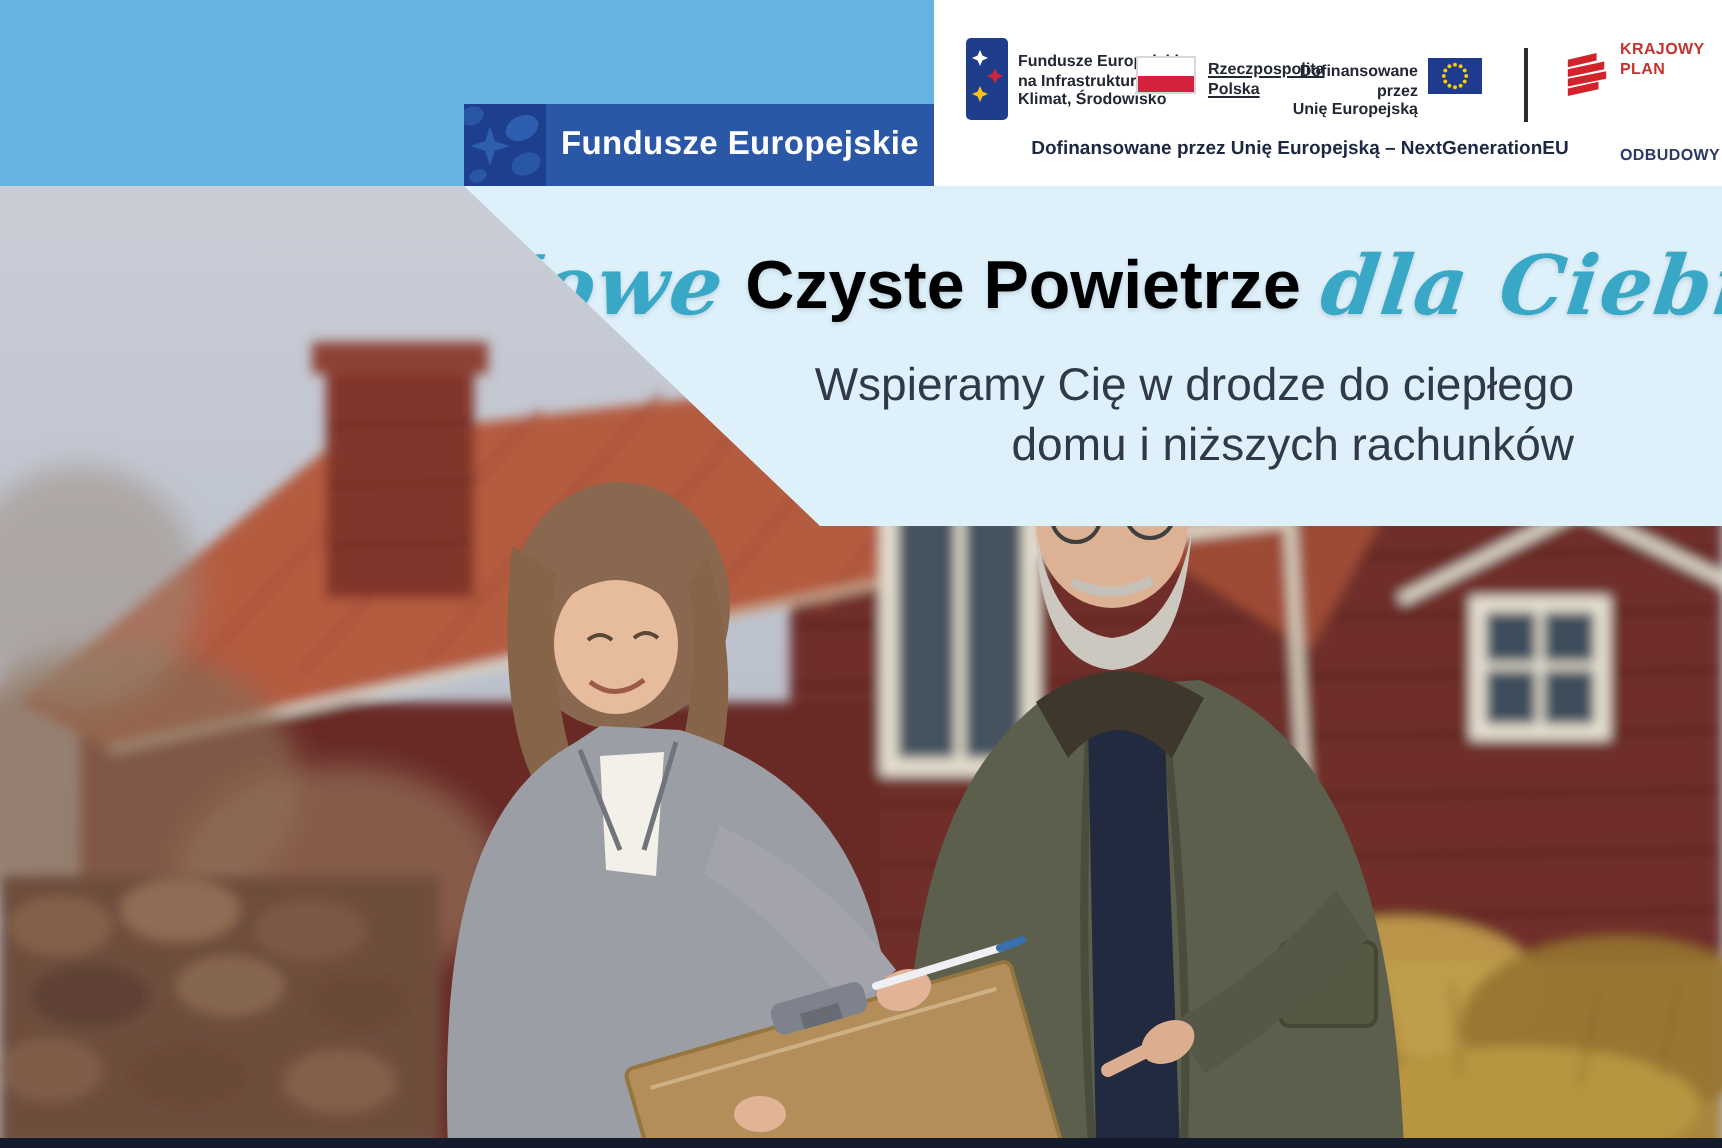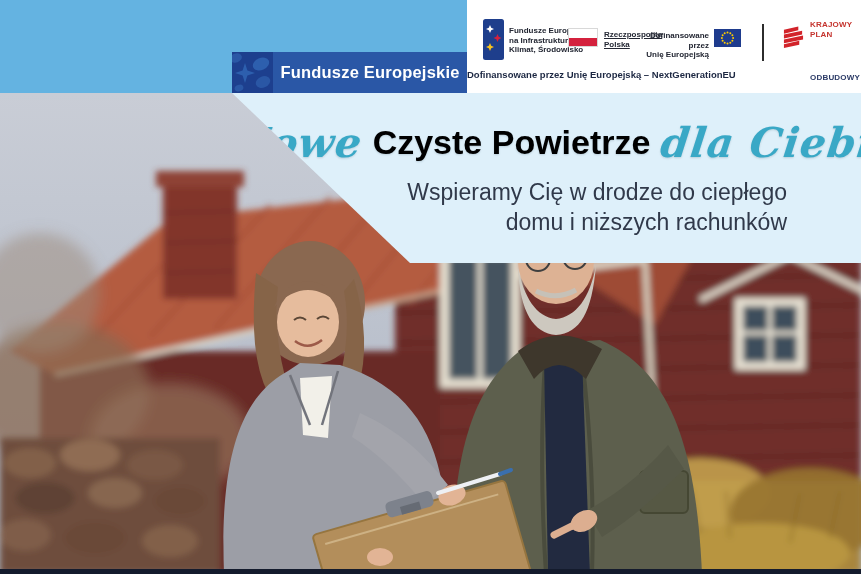--- a/index.html
+++ b/index.html
@@ -22,21 +22,21 @@
   .logo-pl-flag .w { height:50%; background:#ffffff; }
   .logo-pl-flag .r { height:50%; background:#d4213d; }
   .pl-text { position:absolute; left:137px; top:30px; font-size:8px; line-height:9.5px; font-weight:700; color:#232733;text-decoration:underline; }
   .eu-text { position:absolute; left:168px; top:31px; width:74px; text-align:right; font-size:8px; line-height:9.5px; font-weight:700; color:#232733; }
   .eu-flag { position:absolute; left:247px; top:29px; width:27px; height:18px; display:block; }
   .logo-divider { position:absolute; left:295px; top:24px; width:2px; height:37px; background:#2c2c2c; }
   .kpo-icon { position:absolute; left:315px; top:25px; width:23px; height:24px; display:block; }
   .kpo-text { position:absolute; left:343px; top:20px; font-size:8px; line-height:9.5px; font-weight:700; letter-spacing:.2px; }
   .kpo-text .red { color:#c5342e; }
   .kpo-text .navy { color:#2b3a66;margin-top:34px; }
-  .funding-note { position:absolute; left:0; right:28px; top:69px; 
+  .funding-note { position:absolute; left:0; right:28px; top:69px; text-align:center;
     font-size:9.5px; font-weight:700; color:#1c2742; }
   
   .fe-badge { position:absolute; left:232px; top:52px; width:235px; height:41px; background:#2a57a6; display:flex; align-items:stretch; }
   .fe-badge-square { width:41px; height:41px; flex:0 0 41px; display:block; }
   .fe-badge-label { flex:1; display:flex; align-items:center; justify-content:center;
     color:#ffffff; font-size:16.5px; font-weight:700; letter-spacing:.2px; padding-bottom:1px; }
   
   .hero-panel { position:absolute; left:232px; top:93px; width:629px; height:170px;
     background:#def0fa; clip-path:polygon(0 0, 100% 0, 100% 100%, 28.3% 100%);
     text-align:right; padding-right:74px; }

